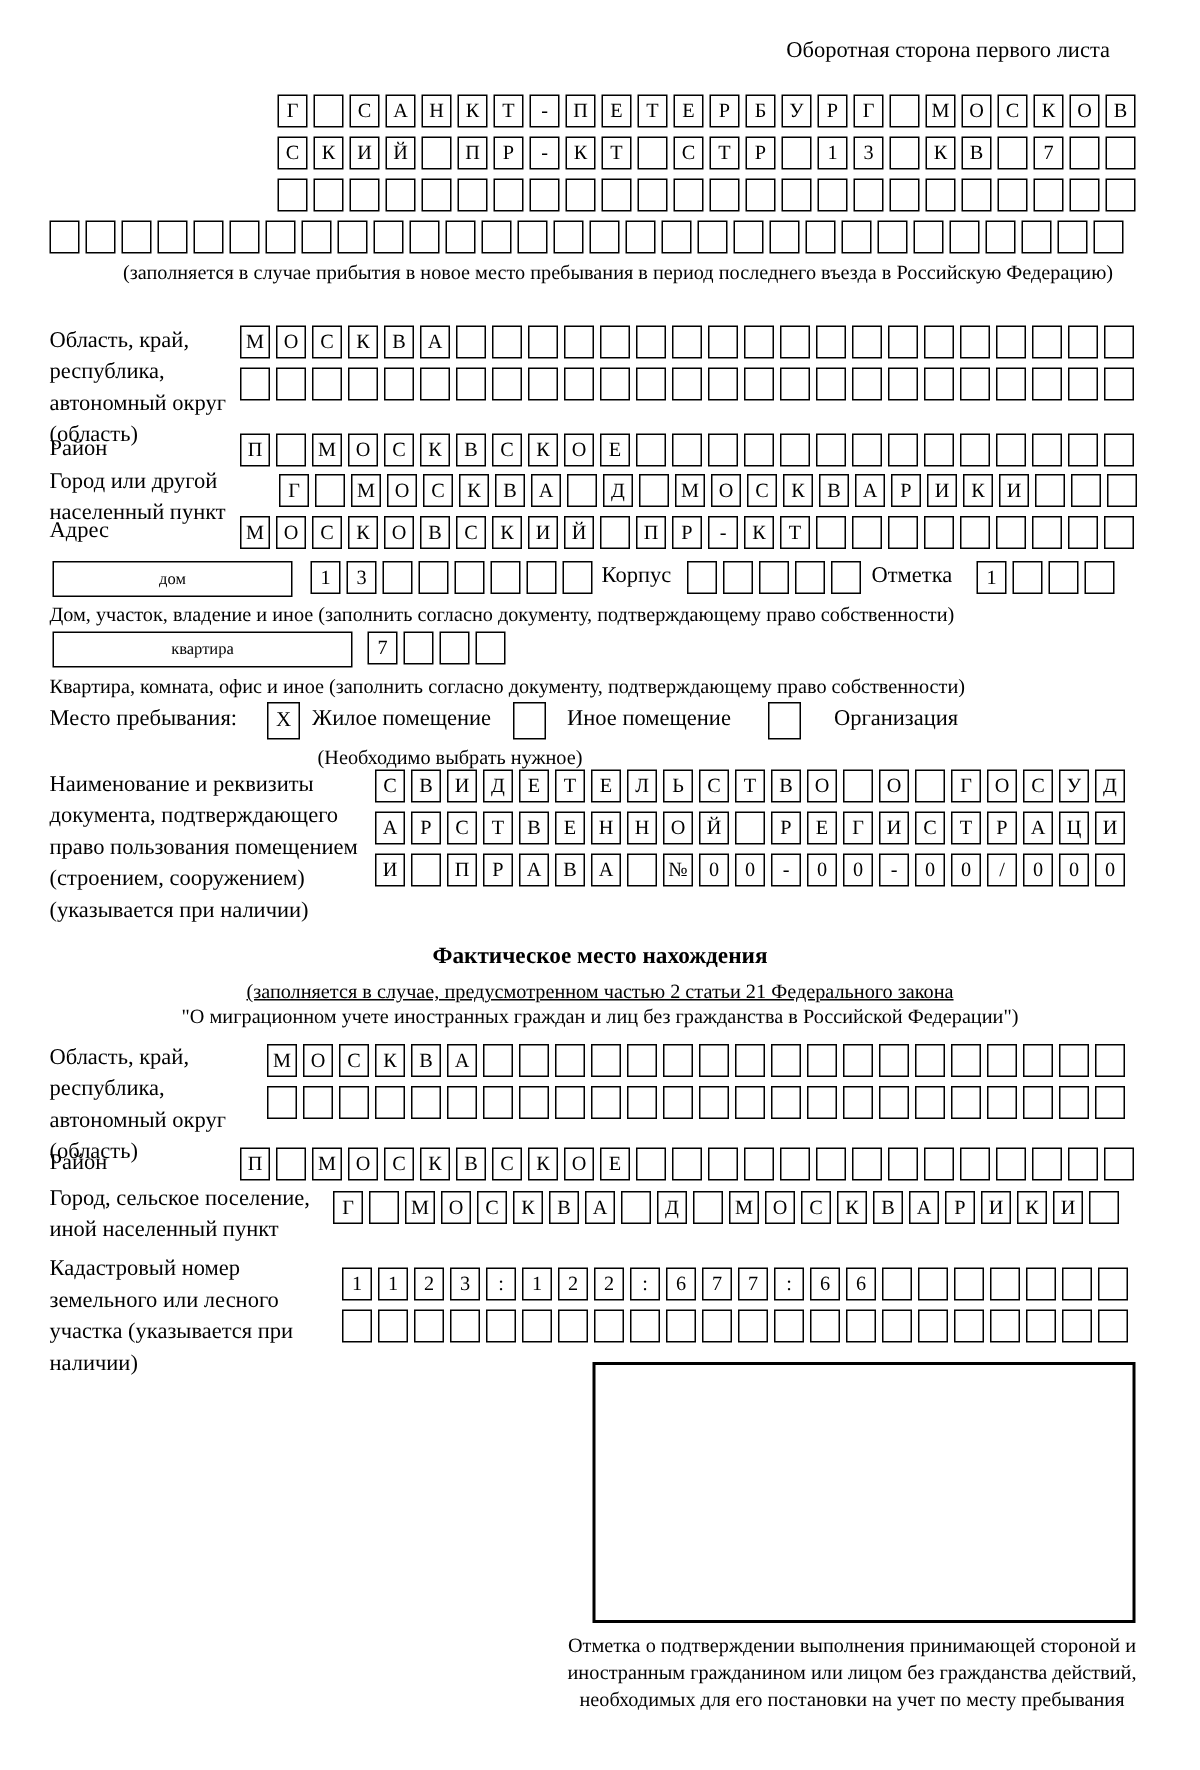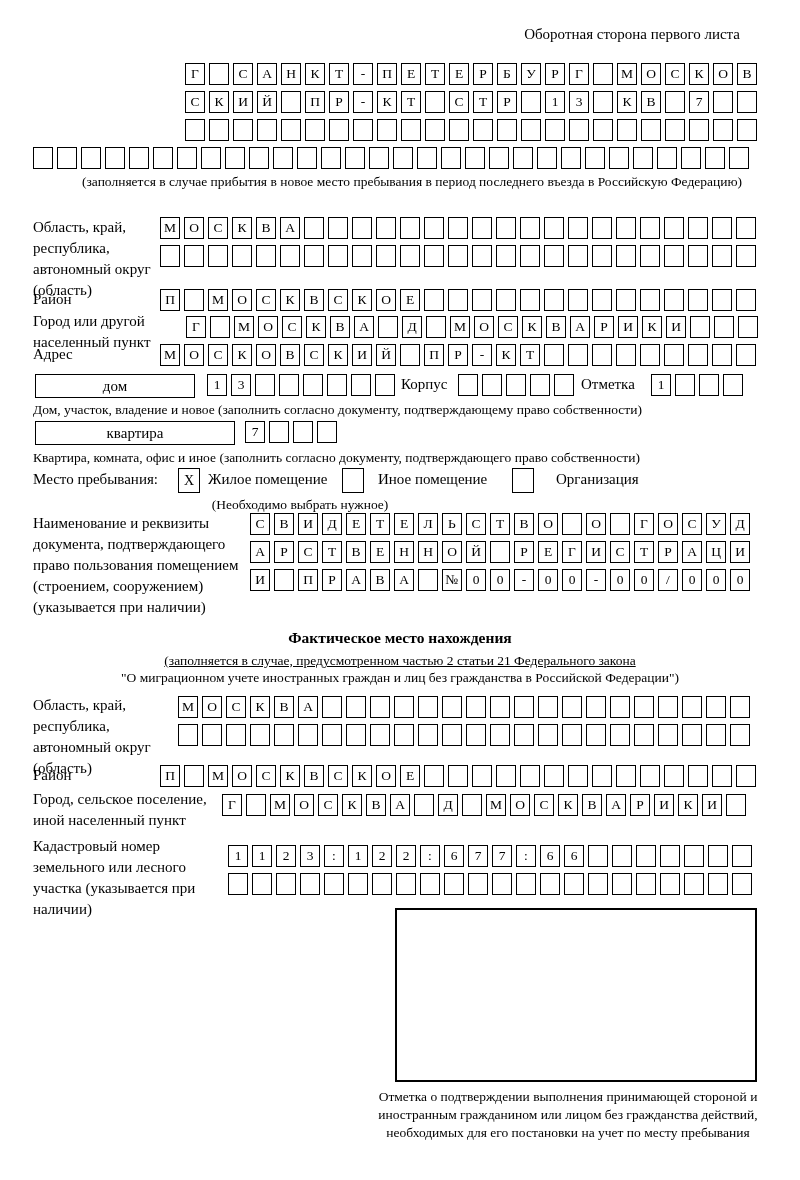--- a/index.html
+++ b/index.html
@@ -11,21 +11,21 @@
   .cap{font-size:13.5px;line-height:16px;}
   .ttl{font-size:15.5px;font-weight:bold;text-align:center;width:100%;}
   .center{text-align:center;width:100%;}
   .cr{display:flex;gap:4px;}
   .cell{flex:0 0 auto;width:20px;height:22px;border:1.6px solid #000;
         box-sizing:border-box;display:flex;align-items:center;justify-content:center;
         font-size:13.5px;background:#fff;}
   .chk{width:22px;height:25px;border:1.6px solid #000;box-sizing:border-box;
        display:flex;align-items:center;justify-content:center;font-size:14px;}
   .wbox{border:1.6px solid #000;box-sizing:border-box;height:24px;
-        display:flex;align-items:center;justify-content:center;font-size:15px;font-family:Liberation Serif, serif;}
+        display:flex;align-items:center;justify-content:center;font-size:11px;font-family:Liberation Serif, serif;}
   .stamp{border:2px solid #000;box-sizing:border-box;background:#fff;}
   .hdr{font-size:15px;}
   .inline-lbl{font-size:15px;}
 </style>
 </head>
 <body>
 
 <div class="page">
 
   <div class="abs hdr" style="top:26px;right:60px;">Оборотная сторона первого листа</div>
@@ -304,30 +304,30 @@
       <div class="cell"></div>
       <div class="cell"></div>
     </div>
   <div class="abs inline-lbl" style="left:581px;top:376px;">Отметка</div>
   <div class="abs cr" style="left:651px;top:374px;">
       <div class="cell">1</div>
       <div class="cell"></div>
       <div class="cell"></div>
       <div class="cell"></div>
     </div>
-  <div class="abs cap" style="left:33px;top:402px;">Дом, участок, владение и новое (заполнить согласно документу, подтверждающему право собственности)</div>
+  <div class="abs cap" style="left:33px;top:402px;">Дом, участок, владение и иное (заполнить согласно документу, подтверждающему право собственности)</div>
 
   <div class="abs wbox" style="left:35px;top:421px;width:200px;">квартира</div>
   <div class="abs cr" style="left:245px;top:421px;">
       <div class="cell">7</div>
       <div class="cell"></div>
       <div class="cell"></div>
       <div class="cell"></div>
     </div>
-  <div class="abs cap" style="left:33px;top:450px;">Квартира, комната, офис и иное (заполнить согласно документу, подтверждающего право собственности)</div>
+  <div class="abs cap" style="left:33px;top:450px;">Квартира, комната, офис и иное (заполнить согласно документу, подтверждающему право собственности)</div>
 
   <div class="abs inline-lbl" style="left:33px;top:471px;">Место пребывания:</div>
   <div class="abs chk" style="left:178px;top:468px;">X</div>
   <div class="abs inline-lbl" style="left:208px;top:471px;">Жилое помещение</div>
   <div class="abs chk" style="left:342px;top:468px;"></div>
   <div class="abs inline-lbl" style="left:378px;top:471px;">Иное помещение</div>
   <div class="abs chk" style="left:512px;top:468px;"></div>
   <div class="abs inline-lbl" style="left:556px;top:471px;">Организация</div>
   <div class="abs cap" style="left:170px;top:497px;width:260px;text-align:center;">(Необходимо выбрать нужное)</div>
 

